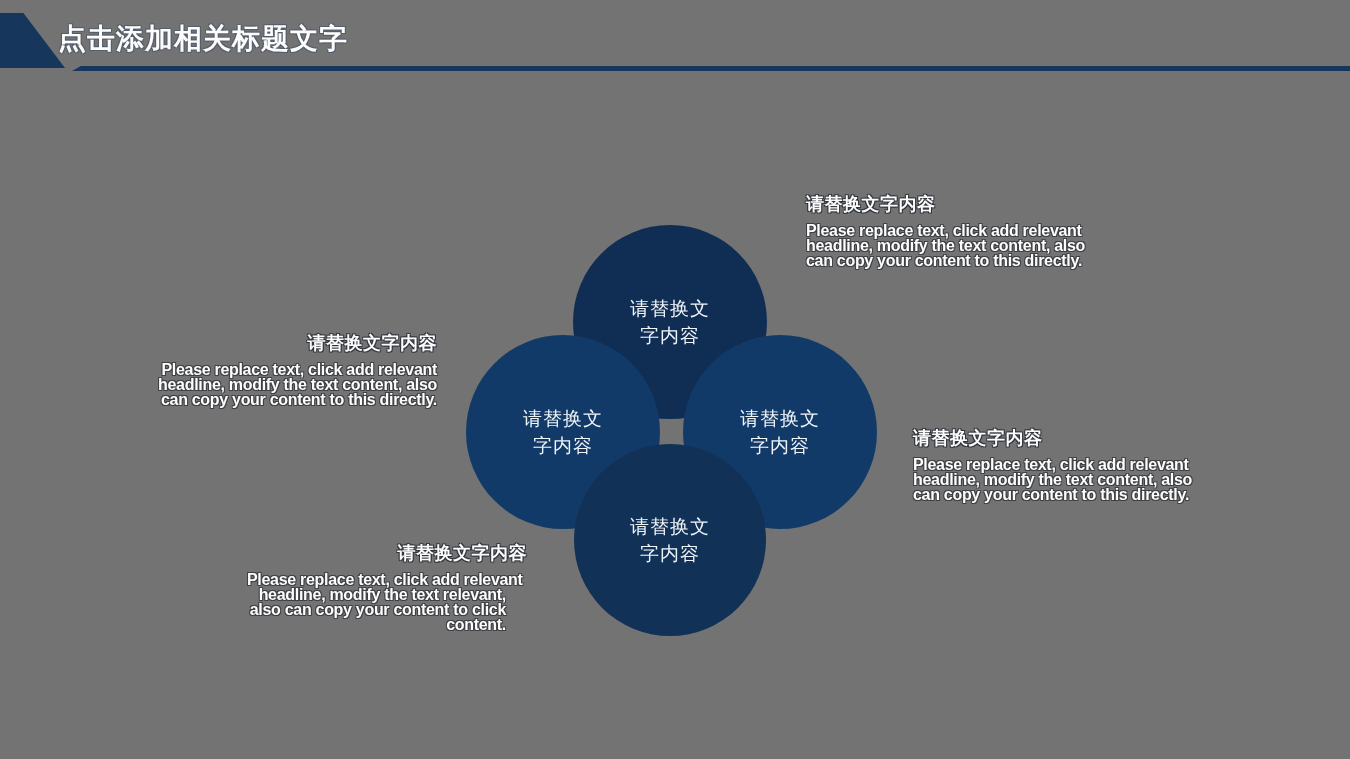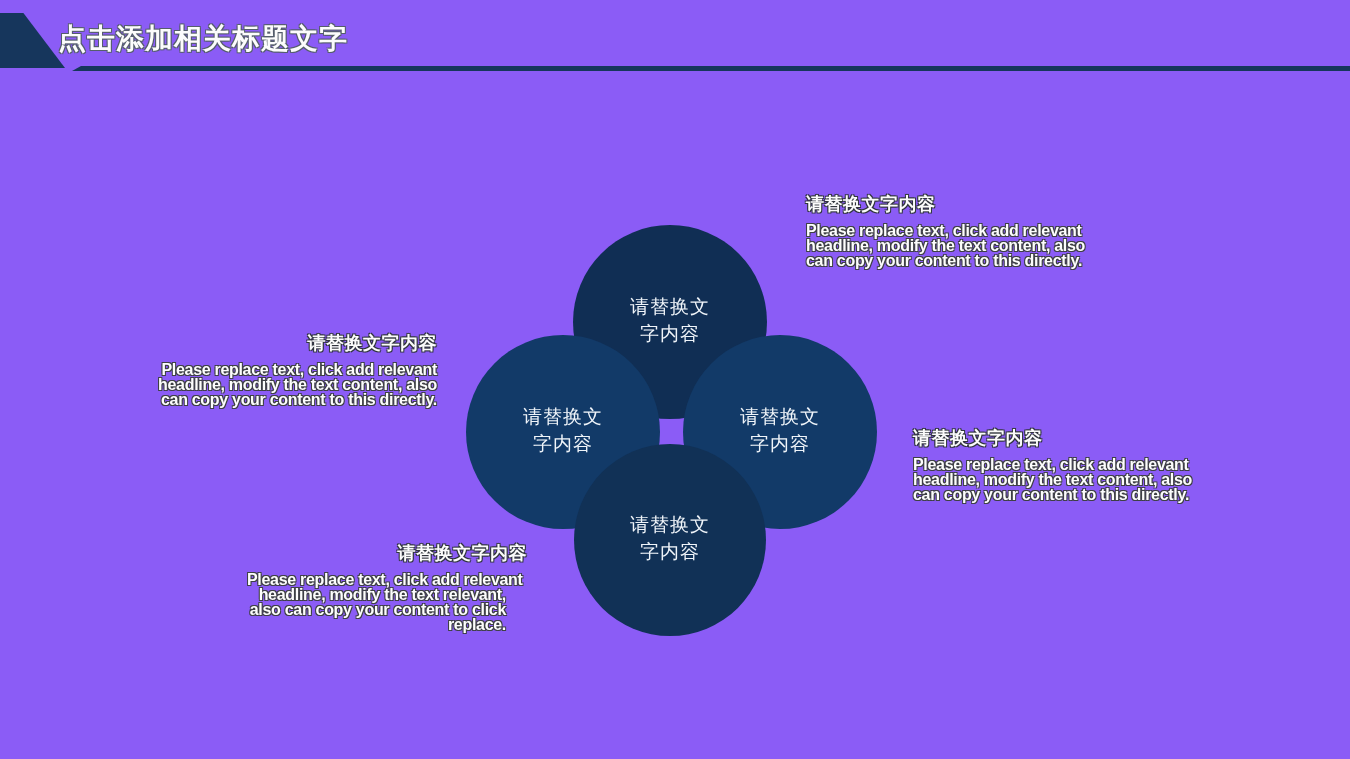--- a/index.html
+++ b/index.html
@@ -1,21 +1,21 @@
 <!DOCTYPE html>
 <html style="--navy: #16365C; --circle_top: #102E54; --circle_side: #123A68; --circle_bottom: #113156; --circle_text: #EFF4F9; --title_ink: #555E6B; --heading_ink: #30353C; --body_ink: #3E4044;"><head>
 <meta charset="utf-8">
 <style>
   * { box-sizing: border-box; }
   html, body { margin: 0; padding: 0; background: #fff; }
   .slide {
     position: relative;
     width: 1350px;
     height: 759px;
-    background: #8b5cf6;
+    background: #737373;
     overflow: hidden;
     font-family: "Liberation Sans", "DejaVu Sans", sans-serif;
   }
 
   
   .corner-shape {
     position: absolute;
     left: 0; top: 13px;
     width: 65px; height: 55px;
     background: var(--navy, #16365C);
@@ -56,21 +56,20 @@
   }
 
   
   .circle {
     position: absolute;
     border-radius: 50%;
     display: flex;
     align-items: center;
     justify-content: center;
     text-align: center;
-    font-family: Liberation Mono, monospace;
   }
   .circle-top    { left: 573px; top: 225px; width: 194px; height: 194px; background: var(--circle_top, #102E54); }
   .circle-left   { left: 466px; top: 335px; width: 194px; height: 194px; background: var(--circle_side, #123A68); }
   .circle-right  { left: 683px; top: 335px; width: 194px; height: 194px; background: var(--circle_side, #123A68); }
   .circle-bottom { left: 574px; top: 444px; width: 192px; height: 192px; background: var(--circle_bottom, #113156); }
   .circle-label {
     color: var(--circle_text, #EFF4F9);
     font-size: 19px;
     line-height: 27px;
     letter-spacing: 1px;
@@ -158,17 +157,17 @@
       <div class="body-line emboss-body">can copy your content to this directly.</div>
     </div>
   </div>
 
   <div class="callout callout-bottom-left">
     <h2 class="callout-heading emboss-heading">请替换文字内容</h2>
     <div class="callout-body">
       <div class="body-line emboss-body">Please replace text, click add relevant</div>
       <div class="body-line emboss-body">headline, modify the text relevant,</div>
       <div class="body-line emboss-body">also can copy your content to click</div>
-      <div class="body-line emboss-body">replace.</div>
+      <div class="body-line emboss-body">content.</div>
     </div>
   </div>
 
 </div>
 
 </body></html>

